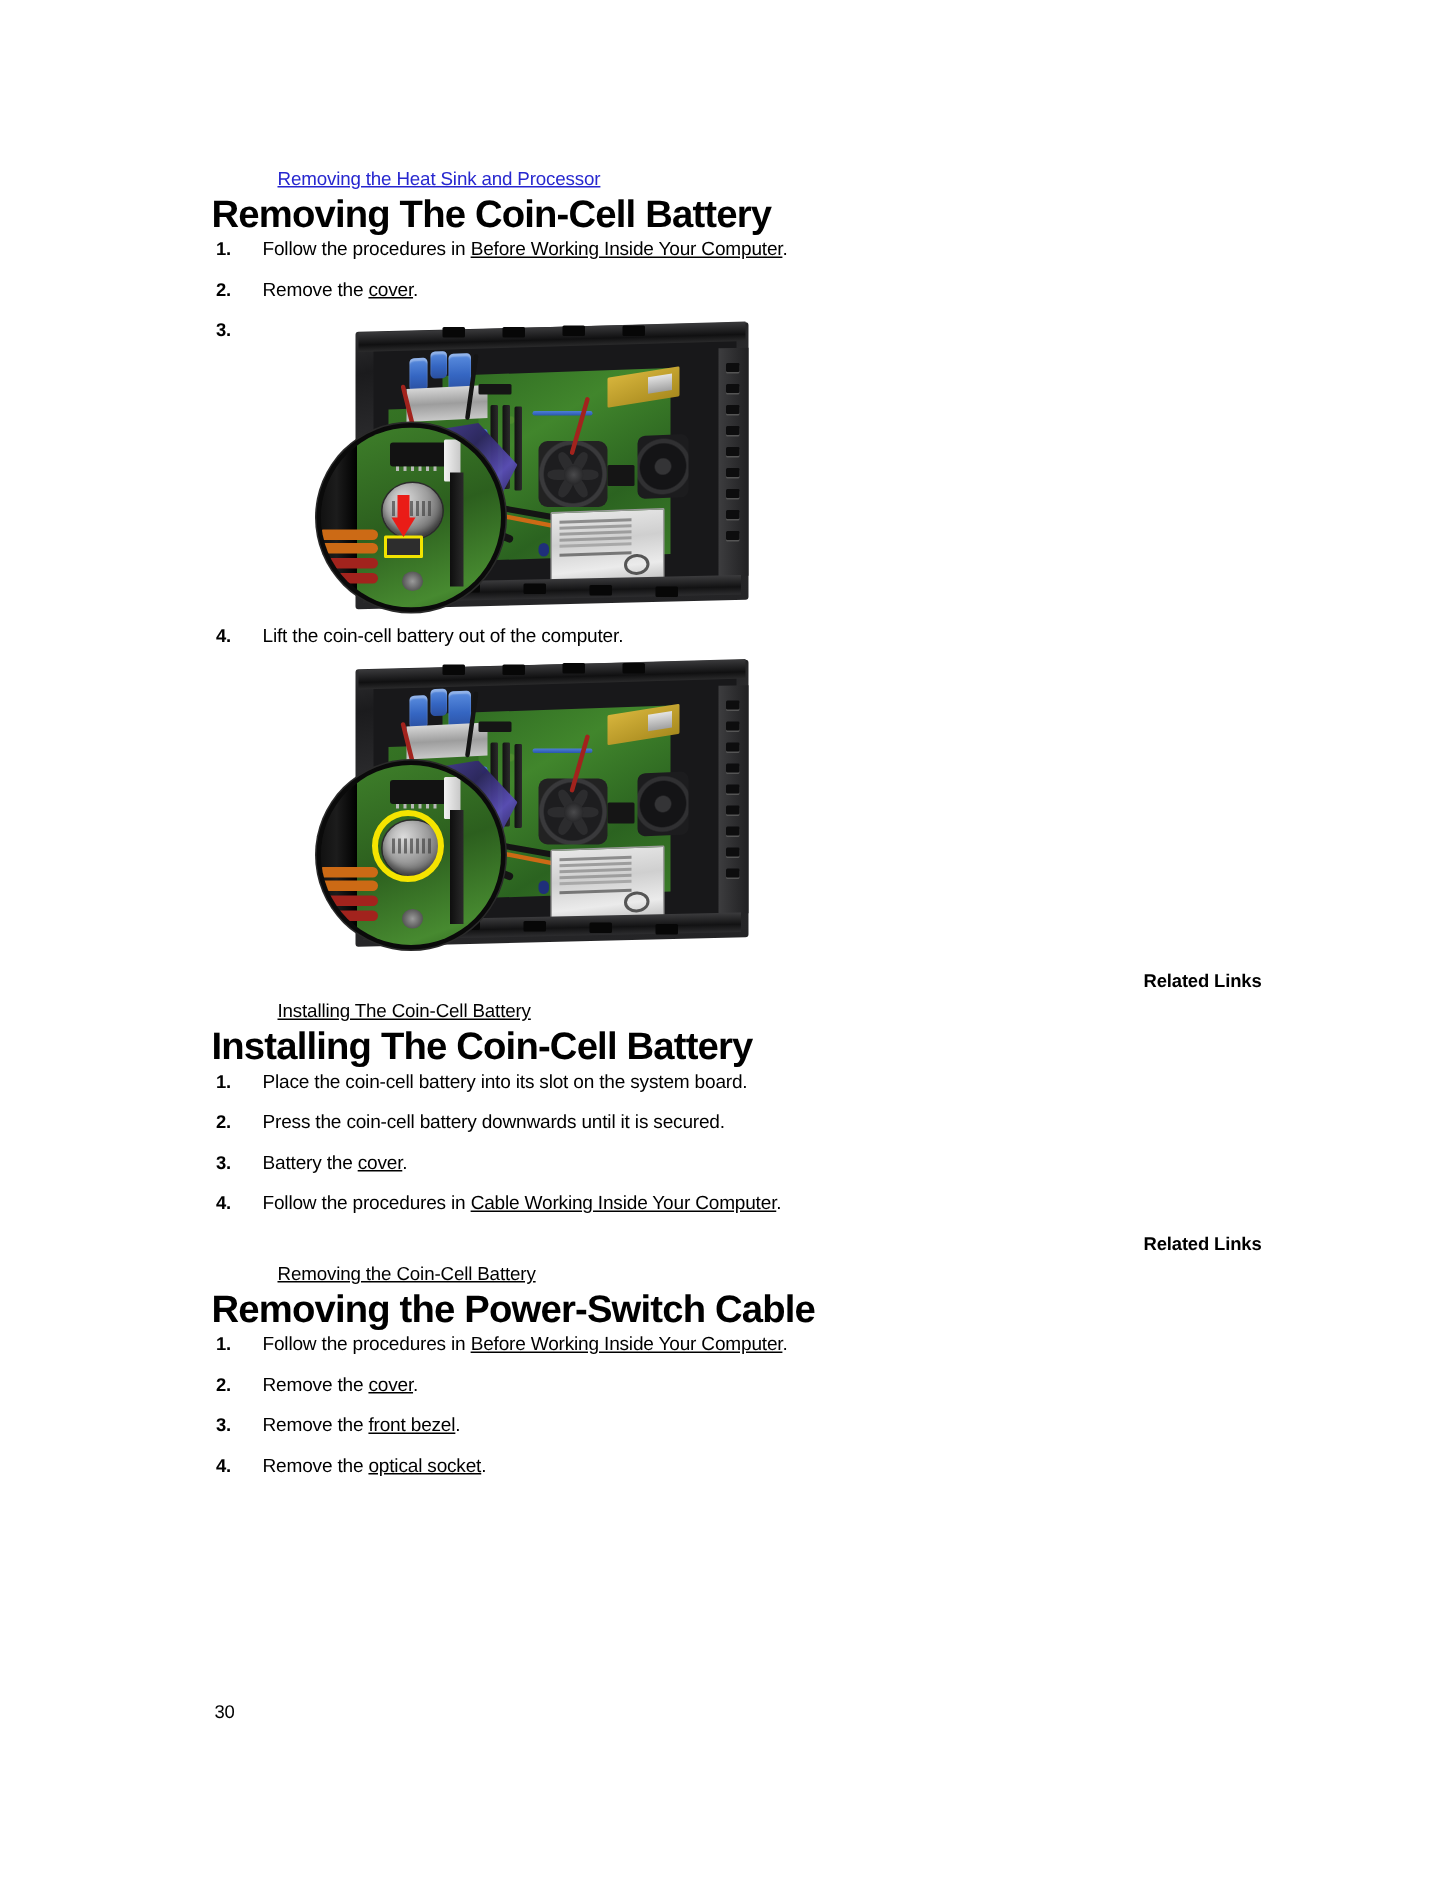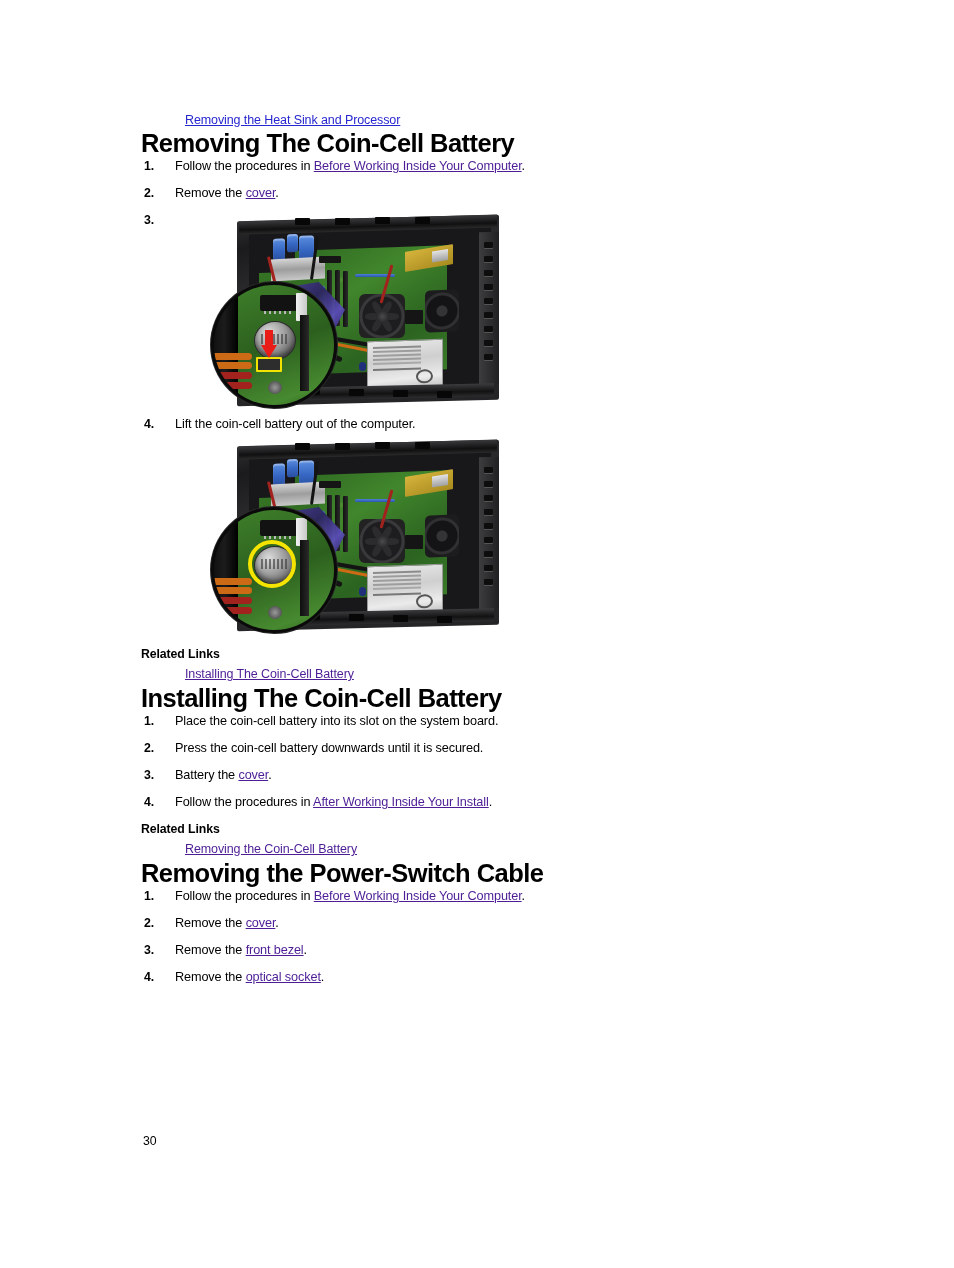--- a/index.html
+++ b/index.html
@@ -25,21 +25,21 @@
   }
   .content {
     position: absolute;
     left: 141px;
     top: 110px;
     width: 700px;
   }
 
   
   .xlink {
-    color: #4c1d95;
+    color: #000000;
     text-decoration: underline;
     cursor: pointer;
   }
   .toplink {
     display: inline-block;
     margin-left: 44px;
     font-size: 12.5px;
     line-height: 16px;
     color: #2727cf;
     text-decoration: underline;
@@ -87,20 +87,21 @@
   }
   ol.steps > li.nomargin { margin-bottom: 4px; }
 
   
   .related-title {
     font-size: 12.3px;
     font-weight: bold;
     letter-spacing: -0.1px;
     margin: 0 0 4px 0;
     line-height: 16px;
+    text-align: right;
   }
   .related-item {
     margin-left: 44px;
     font-size: 12.5px;
     line-height: 17px;
     letter-spacing: -0.1px;
   }
 
   
   .figure {
@@ -701,21 +702,21 @@
       <li>
         <span>Place the coin-cell battery into its slot on the system board.</span>
       </li>
       <li>
         <span>Press the coin-cell battery downwards until it is secured.</span>
       </li>
       <li>
         <span>Battery the </span><a class="xlink" href="#">cover</a><span>.</span>
       </li>
       <li>
-        <span>Follow the procedures in </span><a class="xlink" href="#">After Working Inside Your Install</a><span>.</span>
+        <span>Follow the procedures in </span><a class="xlink" href="#">Cable Working Inside Your Computer</a><span>.</span>
       </li>
     </ol>
 
     <div class="related-title">Related Links</div>
     <div class="related-item">
       <a class="xlink" href="#">Removing the Coin-Cell Battery</a>
     </div>
 
     
     <h1 class="sect h-gap-top h-gap-bot">Removing the Power-Switch Cable</h1>

